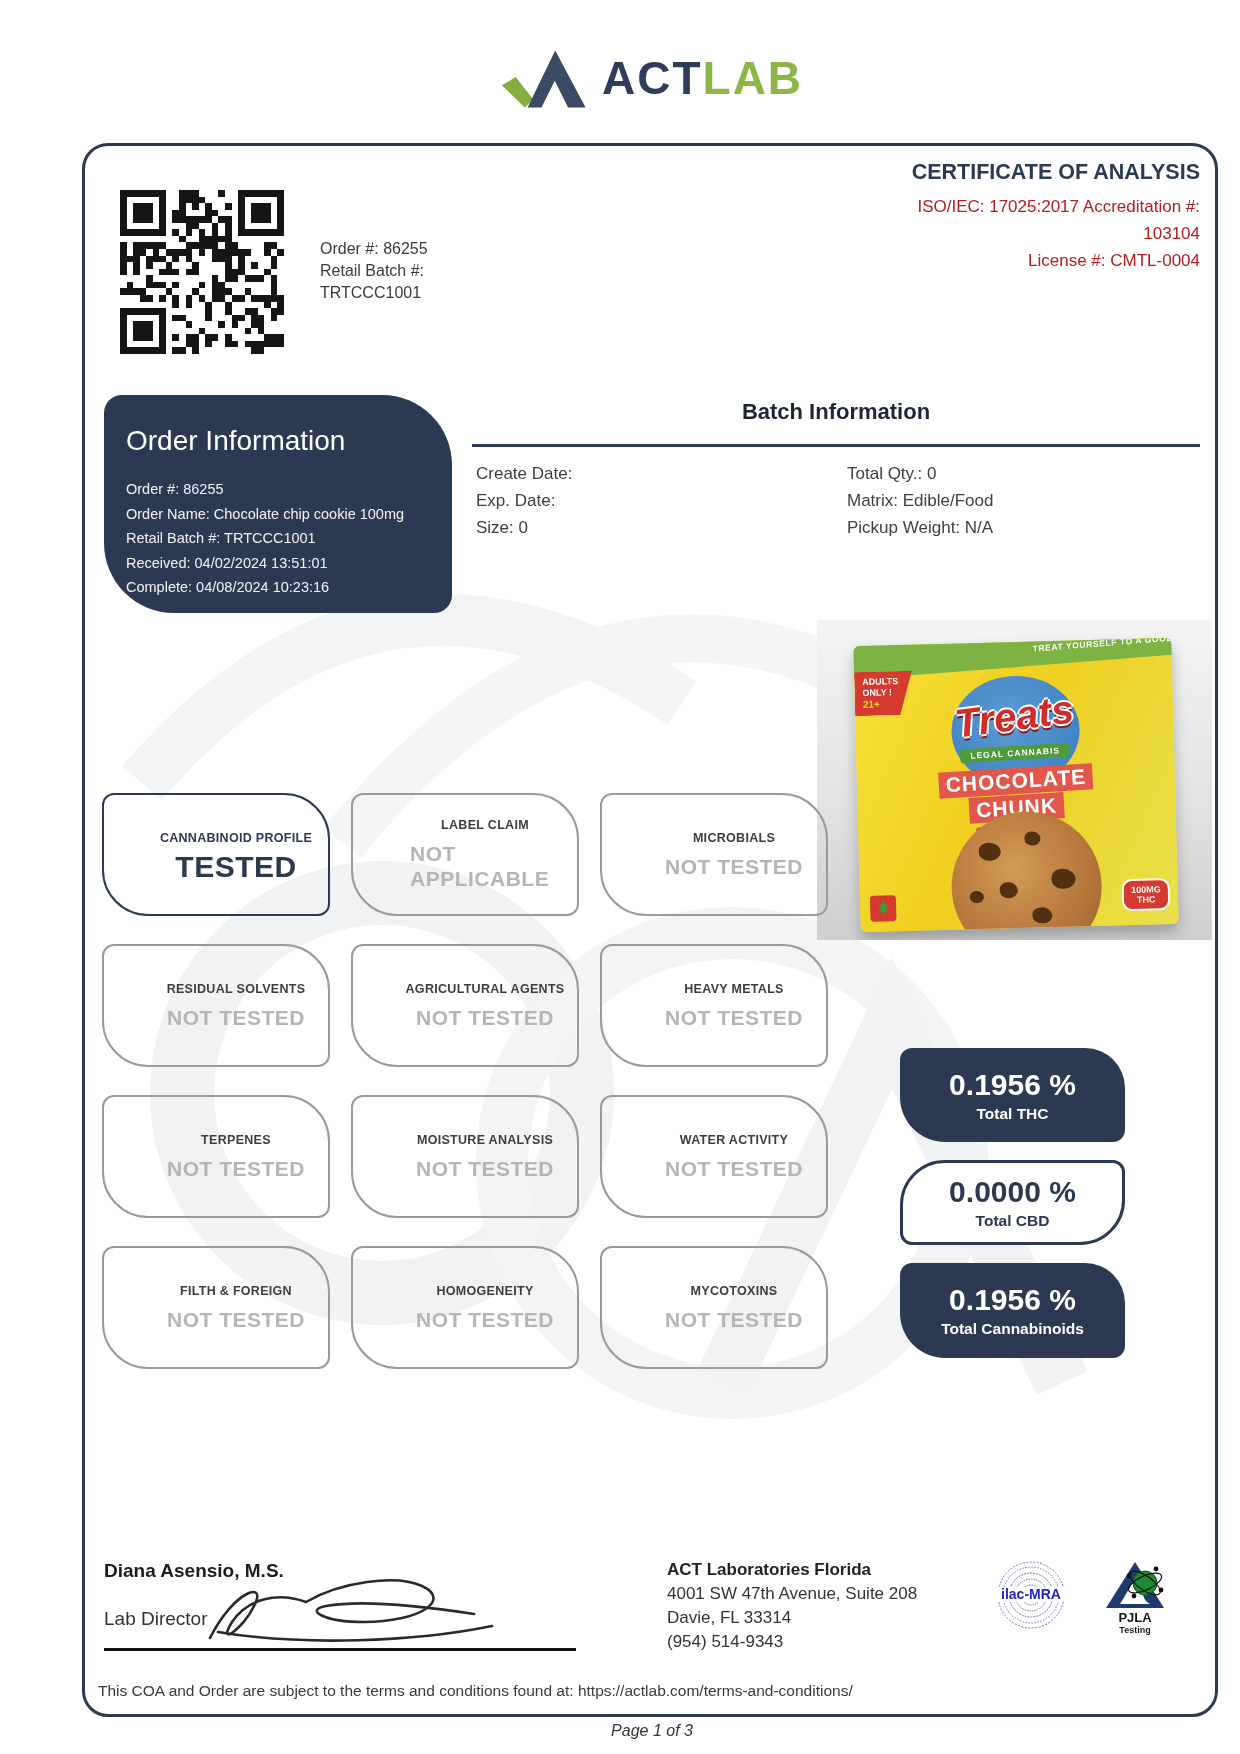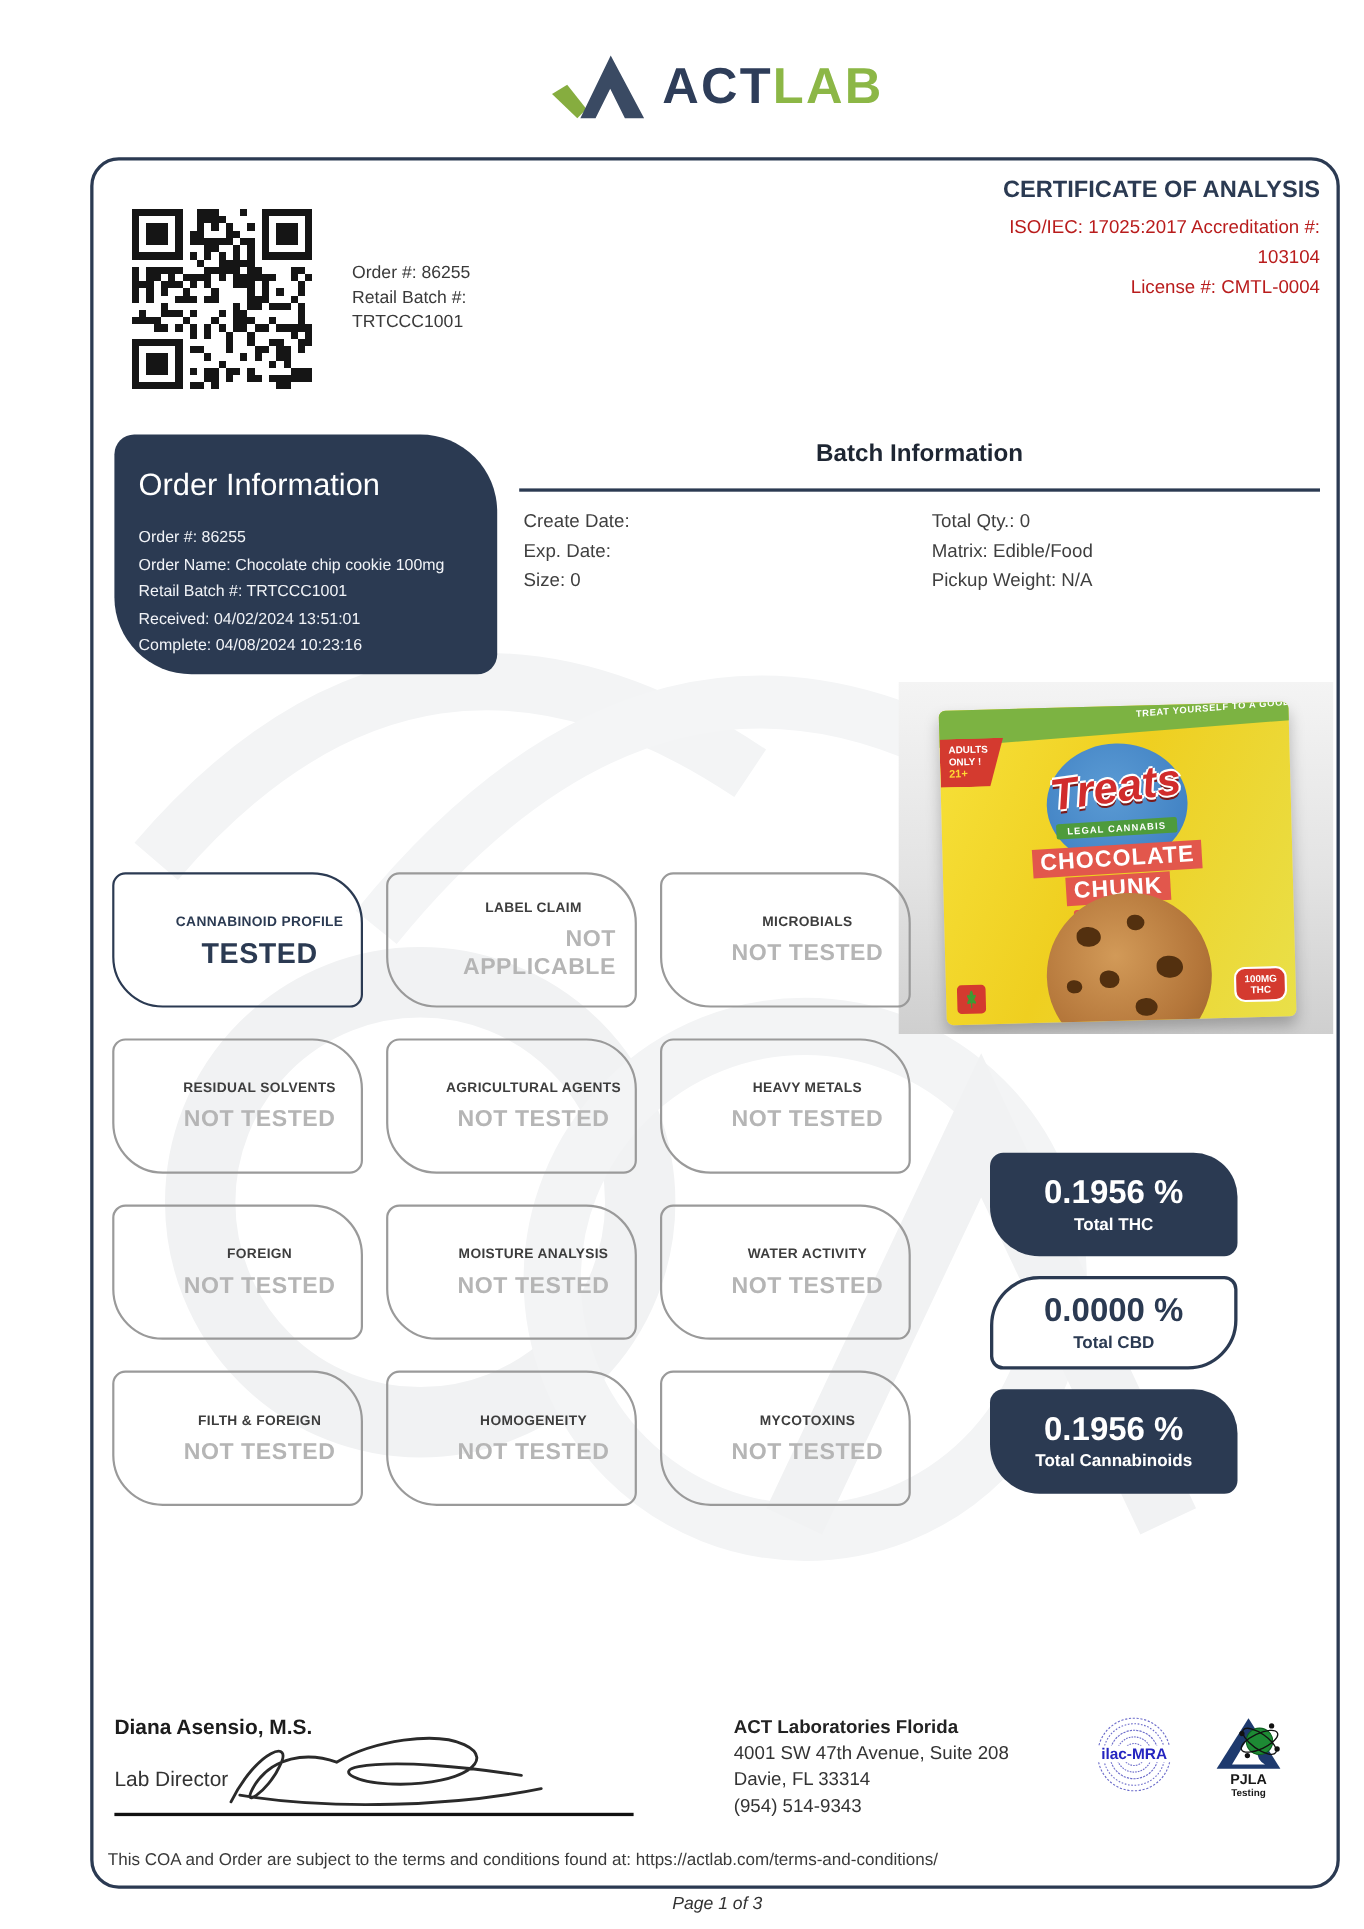--- a/index.html
+++ b/index.html
@@ -81,26 +81,26 @@
     border-radius:4px;display:flex;align-items:center;justify-content:center;}
   .dose-badge{position:absolute;right:8px;bottom:14px;background:#d43a2f;border:2px solid #fff;
     border-radius:10px;color:#fff;text-align:center;font-weight:bold;font-size:9px;line-height:10px;
     padding:4px 7px;}
 
   
   .tests-grid{left:70px;top:793px;width:727px;display:grid;
     grid-template-columns:repeat(3,228px);grid-auto-rows:123px;column-gap:21px;row-gap:28px;}
   .test-box{border:2px solid #9a9a9a;border-radius:12px 46px 12px 46px;
     display:flex;flex-direction:column;align-items:center;justify-content:center;gap:9px;
-    background:transparent;box-sizing:border-box;text-align:right;padding-left:40px;}
+    background:transparent;box-sizing:border-box;text-align:left;padding-left:40px;}
   .test-name{font-size:12.5px;font-weight:bold;letter-spacing:.3px;color:#3d3d3d;}
   .test-status{font-size:21px;font-weight:bold;letter-spacing:.5px;color:#b5b5b5;max-width:150px;line-height:25px;}
   .test-box.tested{border:2.5px solid #2b3a52;}
   .test-box.tested .test-name{color:#2b3a52;}
-  .test-box.tested .test-status{color:#2b3a52;font-size:26px;}
+  .test-box.tested .test-status{color:#2b3a52;font-size:30px;}
 
   
   .totals{left:868px;top:1048px;width:225px;display:flex;flex-direction:column;}
   .total-box{display:flex;flex-direction:column;align-items:center;justify-content:center;
     box-sizing:border-box;text-align:center;}
   .total-box.solid{background:#2b3a52;color:#fff;border-radius:12px 40px 12px 45px;}
   .total-box.outline{background:#fff;color:#2b3a52;border:3px solid #2b3a52;border-radius:45px 12px 45px 12px;}
   .total-value{font-size:30px;font-weight:bold;line-height:34px;}
   .total-label{font-size:15.5px;font-weight:bold;margin-top:3px;}
   .tb-1{height:94px;} .tb-2{height:85px;margin-top:18px;} .tb-3{height:95px;margin-top:18px;}
@@ -465,21 +465,21 @@
         <div class="test-name">AGRICULTURAL AGENTS</div>
         <div class="test-status">NOT TESTED</div>
       </div>
 
       <div class="test-box untested">
         <div class="test-name">HEAVY METALS</div>
         <div class="test-status">NOT TESTED</div>
       </div>
 
       <div class="test-box untested">
-        <div class="test-name">FOREIGN</div>
+        <div class="test-name">TERPENES</div>
         <div class="test-status">NOT TESTED</div>
       </div>
 
       <div class="test-box untested">
         <div class="test-name">MOISTURE ANALYSIS</div>
         <div class="test-status">NOT TESTED</div>
       </div>
 
       <div class="test-box untested">
         <div class="test-name">WATER ACTIVITY</div>

